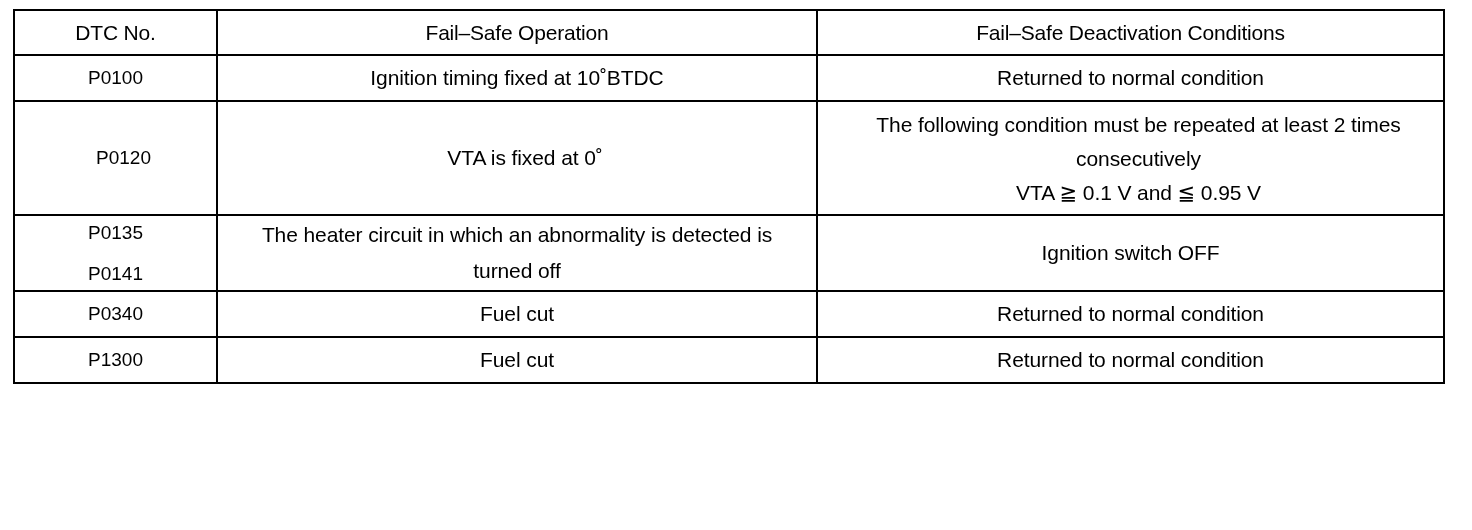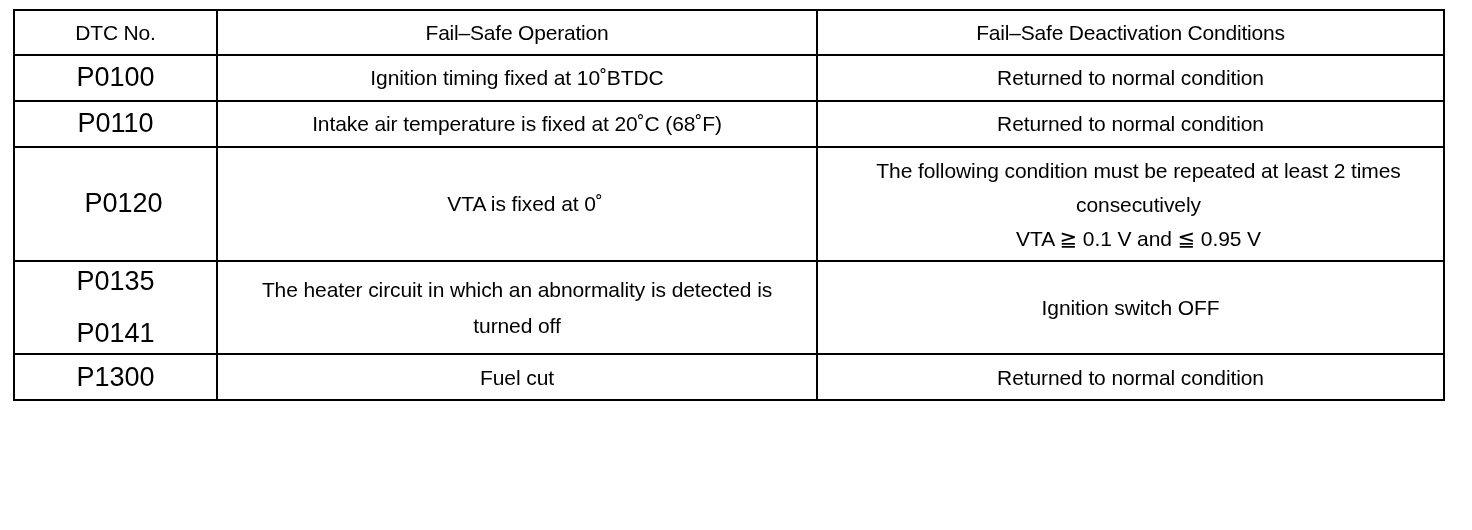--- a/index.html
+++ b/index.html
@@ -51,21 +51,21 @@
     text-align: center;
     font-weight: normal;
     font-size: 21px;
     letter-spacing: -0.2px;
     border-radius: 14px;
   }
 
   
   td.dtc-cell {
     text-align: center;
-    font-size: 27px;
+    font-size: 19px;
     letter-spacing: 0px;
     line-height: 1.45;
     padding: 0 4px;
     border-radius: 8px;
   }
   td.dtc-cell .dtc-line { display: block; }
   td.dtc-cell.two-line .dtc-line:first-child { margin-bottom: 13px; }
 
   
   td.text-cell {
@@ -114,31 +114,20 @@
           <span class="dtc-line">P0100</span>
         </td>
         <td class="text-cell">
           <span class="txt-line">Ignition timing fixed at 10˚BTDC</span>
         </td>
         <td class="text-cell">
           <span class="txt-line">Returned to normal condition</span>
         </td>
       </tr>
 
-      <tr class="r-1ln">
-        <td class="dtc-cell">
-          <span class="dtc-line">P0110</span>
-        </td>
-        <td class="text-cell">
-          <span class="txt-line">Intake air temperature is fixed at 20˚C (68˚F)</span>
-        </td>
-        <td class="text-cell">
-          <span class="txt-line">Returned to normal condition</span>
-        </td>
-      </tr>
 
 
       <tr class="r-tall">
         <td class="dtc-cell">
           <span class="dtc-line">P0120</span>
         </td>
         <td class="text-cell">
           <span class="txt-line">VTA is fixed at 0˚</span>
         </td>
         <td class="text-cell multi">
@@ -156,20 +145,31 @@
         <td class="text-cell multi">
           <span class="txt-line">The heater circuit in which an abnormality is detected is</span>
           <span class="txt-line">turned off</span>
         </td>
         <td class="text-cell">
           <span class="txt-line">Ignition switch OFF</span>
         </td>
       </tr>
 
 
+      <tr class="r-1ln">
+        <td class="dtc-cell">
+          <span class="dtc-line">P0340</span>
+        </td>
+        <td class="text-cell">
+          <span class="txt-line">Fuel cut</span>
+        </td>
+        <td class="text-cell">
+          <span class="txt-line">Returned to normal condition</span>
+        </td>
+      </tr>
 
       <tr class="r-1ln">
         <td class="dtc-cell">
           <span class="dtc-line">P1300</span>
         </td>
         <td class="text-cell">
           <span class="txt-line">Fuel cut</span>
         </td>
         <td class="text-cell">
           <span class="txt-line">Returned to normal condition</span>

